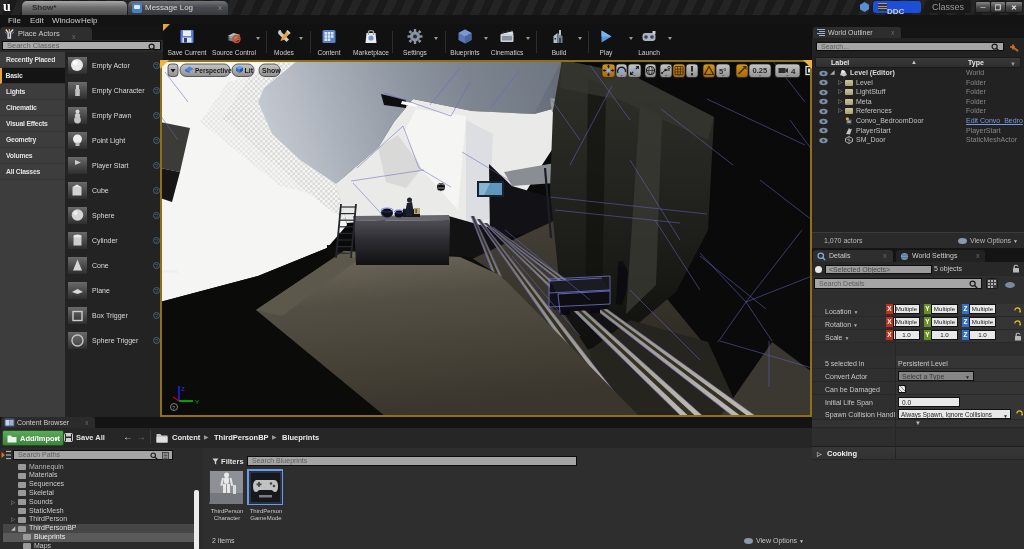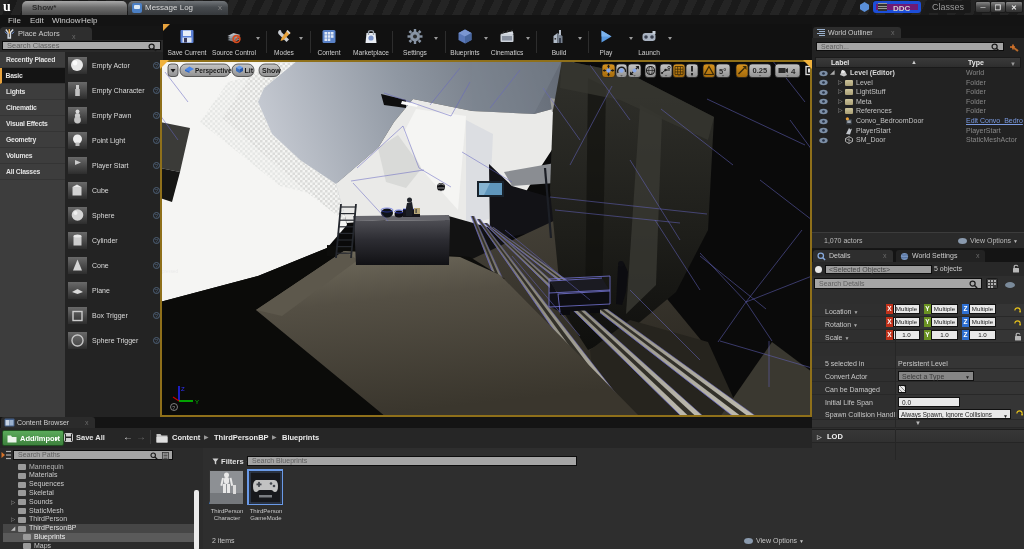--- a/index.html
+++ b/index.html
@@ -6,21 +6,21 @@
 body{position:relative}
 #titlebar{left:0;top:0;width:1024px;height:15px;background:repeating-linear-gradient(115deg,#242424 0 8px,#1a1a1a 8px 16px)}
 #uelogo{left:3px;top:0px;width:18px;height:15px;color:#fff;font-weight:bold;font-size:14px;line-height:14px;font-family:"Liberation Serif",serif}
 .ttab{top:1px;height:14px;border-radius:5px 5px 0 0;font-size:8px;color:#dadada;line-height:14px}
 #tab1{left:22px;width:105px;background:linear-gradient(#a8a8a8,#6e6e6e 45%,#4a4a4a);color:#2e2e2e;font-weight:bold;padding-left:10px}
 #tab2{left:128px;width:100px;background:linear-gradient(#72767a,#474b4f 45%,#36393c);padding-left:17px}
 #tab2 .ticon{position:absolute;left:4px;top:2px;width:10px;height:10px;background:#4b7fc4;border-radius:2px}
 #tab2 .ticon:after{content:"";position:absolute;left:2px;top:2px;width:6px;height:4px;background:#dce8f4;border-radius:1px}
 #tab2 .tx{position:absolute;right:6px;top:0;color:#8a8a8a;font-size:8px}
 #blueicon{left:860px;top:2px;width:9px;height:10px;background:#5a8fd8;clip-path:polygon(50% 0,100% 28%,100% 72%,50% 100%,0 72%,0 28%)}
-#ddcbtn{left:873px;top:1px;width:48px;height:12px;background:#701a75;border:3px solid #1d4ed8;border-radius:3px;color:#d0d0d0;font-size:8px;font-weight:bold;line-height:10px;padding-left:17px}
+#ddcbtn{left:873px;top:1px;width:48px;height:12px;background:#701a75;border:6px solid #1d4ed8;border-radius:3px;color:#d0d0d0;font-size:8px;font-weight:bold;line-height:10px;padding-left:8px}
 #ddcico{left:878px;top:3px;width:9px;height:8px;background:repeating-linear-gradient(#999 0 1px,#333 1px 2.6px)}
 #ldfinal{left:925px;top:1px;width:46px;height:12px;background:#191919;border-radius:2px;color:#989898;font-size:9px;line-height:12px;text-align:center}
 .winbtn{top:1px;width:16px;height:12px;background:linear-gradient(#848484,#4a4a4a 50%,#303030);border:1px solid #1a1a1a;border-radius:2px;color:#e8e8e8;font-size:7px;line-height:11px;text-align:center;font-weight:bold}
 #bmin{left:975px}#bmax{left:990px}#bcls{left:1005px;width:18px}
 #menubar{left:0;top:15px;width:1024px;height:11px;background:#131313;color:#cfcfcf;font-size:8px}
 #menubar span{position:absolute;top:1px}
 #leftpanel{left:0;top:26px;width:163px;height:391px;background:#2a2a2a}
 #lp-tabrow{left:0;top:0;width:163px;height:14px;background:#151515}
 #lp-tab{left:0;top:1px;width:92px;height:13px;background:#2e2e2e;border-radius:4px 4px 0 0;color:#cccccc;font-size:7.5px;line-height:13px;padding-left:18px}
 #lp-tabx{left:72px;top:3px;color:#6a6a6a;font-size:7px;position:absolute}
@@ -816,21 +816,21 @@
     </div>
     <div class="dt-row" style="top:158px;height:13px">
       <span class="dt-lbl">Spawn Collision Handli</span>
       <span style="position:absolute;left:86px;top:2px;width:113px;height:9.5px;background:#e8e8e8;border:1px solid #111;color:#222;font-size:6.3px;line-height:9px;padding-left:2px;white-space:nowrap">Always Spawn, Ignore Collisions<span style="position:absolute;right:2px;top:1.5px;font-size:5px;color:#222">▼</span></span>
       <span style="position:absolute;right:1px;top:3px"><svg width="7" height="7" viewBox="0 0 8 8">
           <path d="M1 4 C1 2 2.5 1 4 1 C5.5 1 7 2 7 4 L7 6" fill="none" stroke="#e8c31a" stroke-width="1.3"></path>
           <path d="M5.6 5 L7 6.6 L8 4.8" fill="#e8c31a"></path>
         </svg></span>
     </div>
     <div class="dt-row" style="top:171px;height:8px;text-align:center;background:#323232;line-height:6px"><span style="color:#bbb;font-size:6px">▼</span></div>
-    <div class="dt-sect" style="top:180px;background:linear-gradient(#373737,#313131)"><span style="position:absolute;left:5px;top:0;color:#bbb;font-size:6px">▷</span><span style="padding-left:2px">LOD</span></div>
+    <div class="dt-sect" style="top:197px;background:linear-gradient(#373737,#313131)"><span style="position:absolute;left:5px;top:0;color:#bbb;font-size:6px">▷</span><span style="padding-left:2px">Cooking</span></div>
     <div class="abs" style="left:83px;top:55px;width:1px;height:124px;background:#262626"></div>
     <div class="abs" style="left:83px;top:180px;width:1px;height:31px;background:#262626"></div>
   </div>
 
 <div class="abs" id="cbrowser">
  <div class="abs" id="cb-tabrow"></div>
  <div class="abs" id="cb-tab"><svg width="11" height="9" style="position:absolute;left:3px;top:1px" viewBox="0 0 11 9">
         <rect x="0.5" y="0.5" width="10" height="8" rx="1" fill="#44608a"></rect>
         <rect x="1.5" y="2" width="4" height="5.5" fill="#c8d4e4"></rect>
         <rect x="6" y="2" width="3.5" height="5.5" fill="#9ab0cc"></rect>

